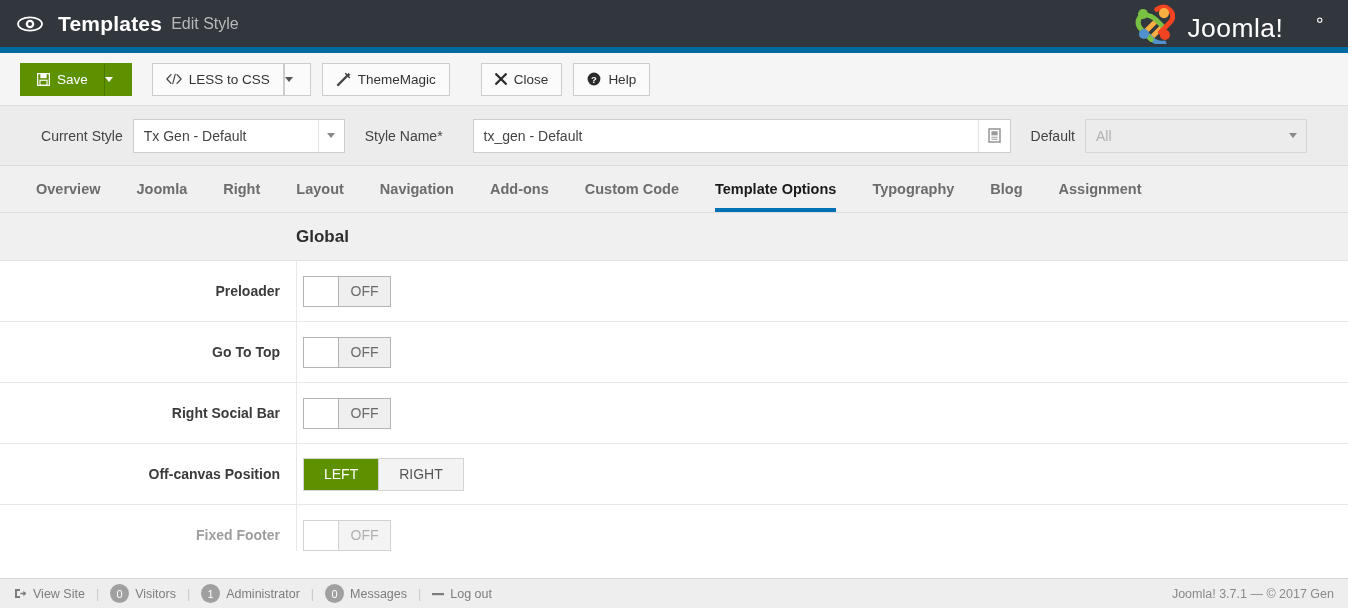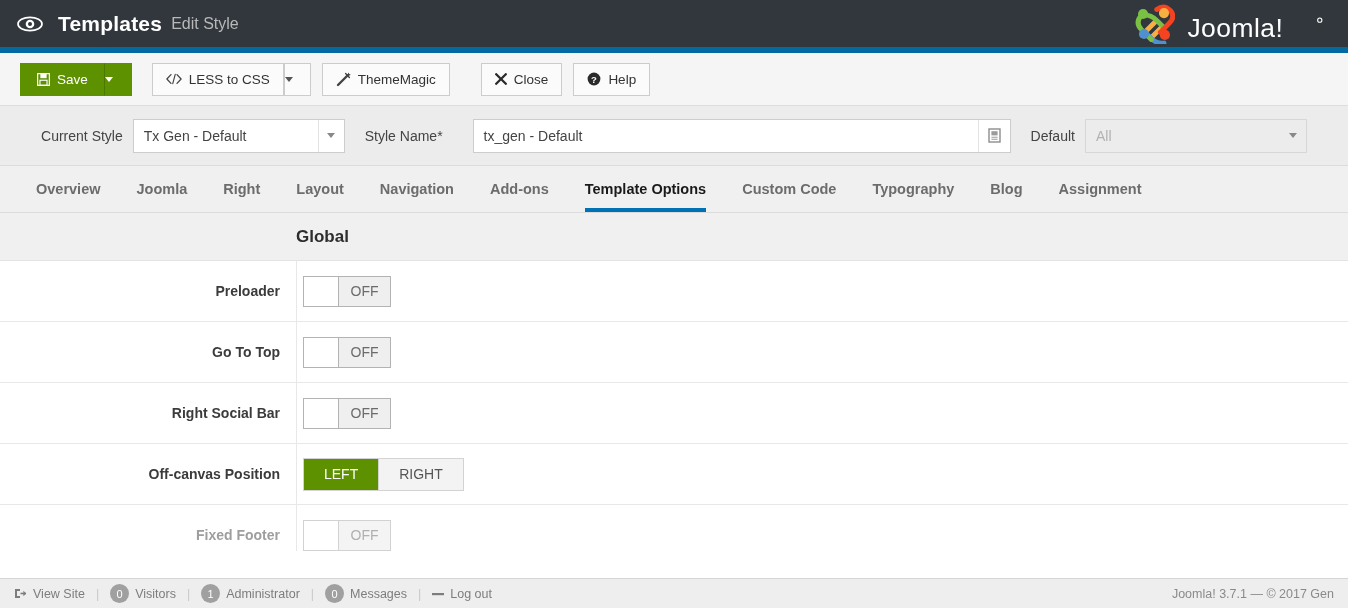--- a/index.html
+++ b/index.html
@@ -439,25 +439,25 @@
       </div>
       <div class="tab">
         <span>Layout</span>
       </div>
       <div class="tab">
         <span>Navigation</span>
       </div>
       <div class="tab">
         <span>Add-ons</span>
       </div>
+      <div class="tab">
+        <span>Custom Code</span>
+      </div>
       <div class="tab active">
         <span>Template Options</span>
-      </div>
-      <div class="tab">
-        <span>Custom Code</span>
       </div>
       <div class="tab">
         <span>Typography</span>
       </div>
       <div class="tab">
         <span>Blog</span>
       </div>
       <div class="tab">
         <span>Assignment</span>
       </div>

